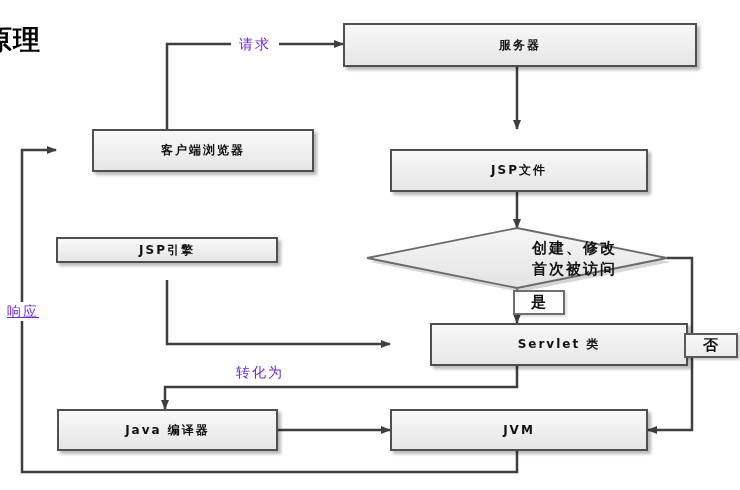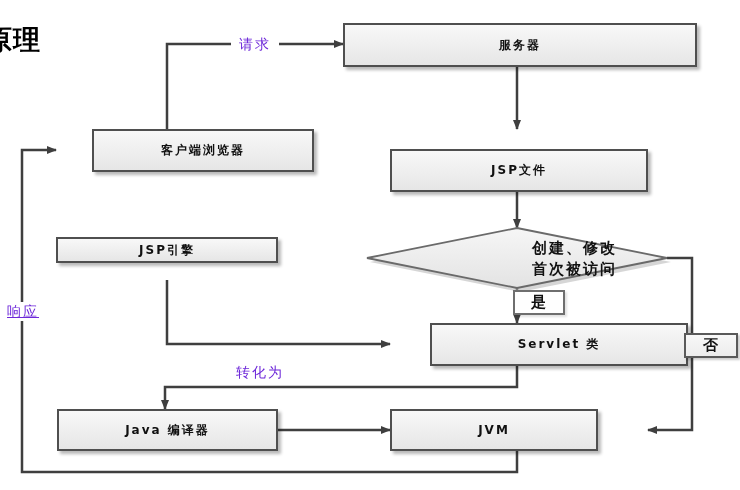--- a/index.html
+++ b/index.html
@@ -147,21 +147,21 @@
   </div>
 
   <div class="node" style="left:390px; top:323px; width:258px; height:43px;margin-left:40px;">
     <span>Servlet 类</span>
   </div>
 
   <div class="node" style="left:57px; top:409px; width:221px; height:42px;">
     <span>Java 编译器</span>
   </div>
 
-  <div class="node" style="left:390px; top:409px; width:208px; height:42px;">
+  <div class="node" style="left:390px; top:409px; width:258px; height:42px;">
     <span>JVM</span>
   </div>
 
   <div class="decision-text">
     <div>创建、修改</div>
     <div>首次被访问</div>
   </div>
 
   <div class="tag tag-yes" style="left:513px; top:290px; width:52px; height:25px;">
     <span>是</span>

